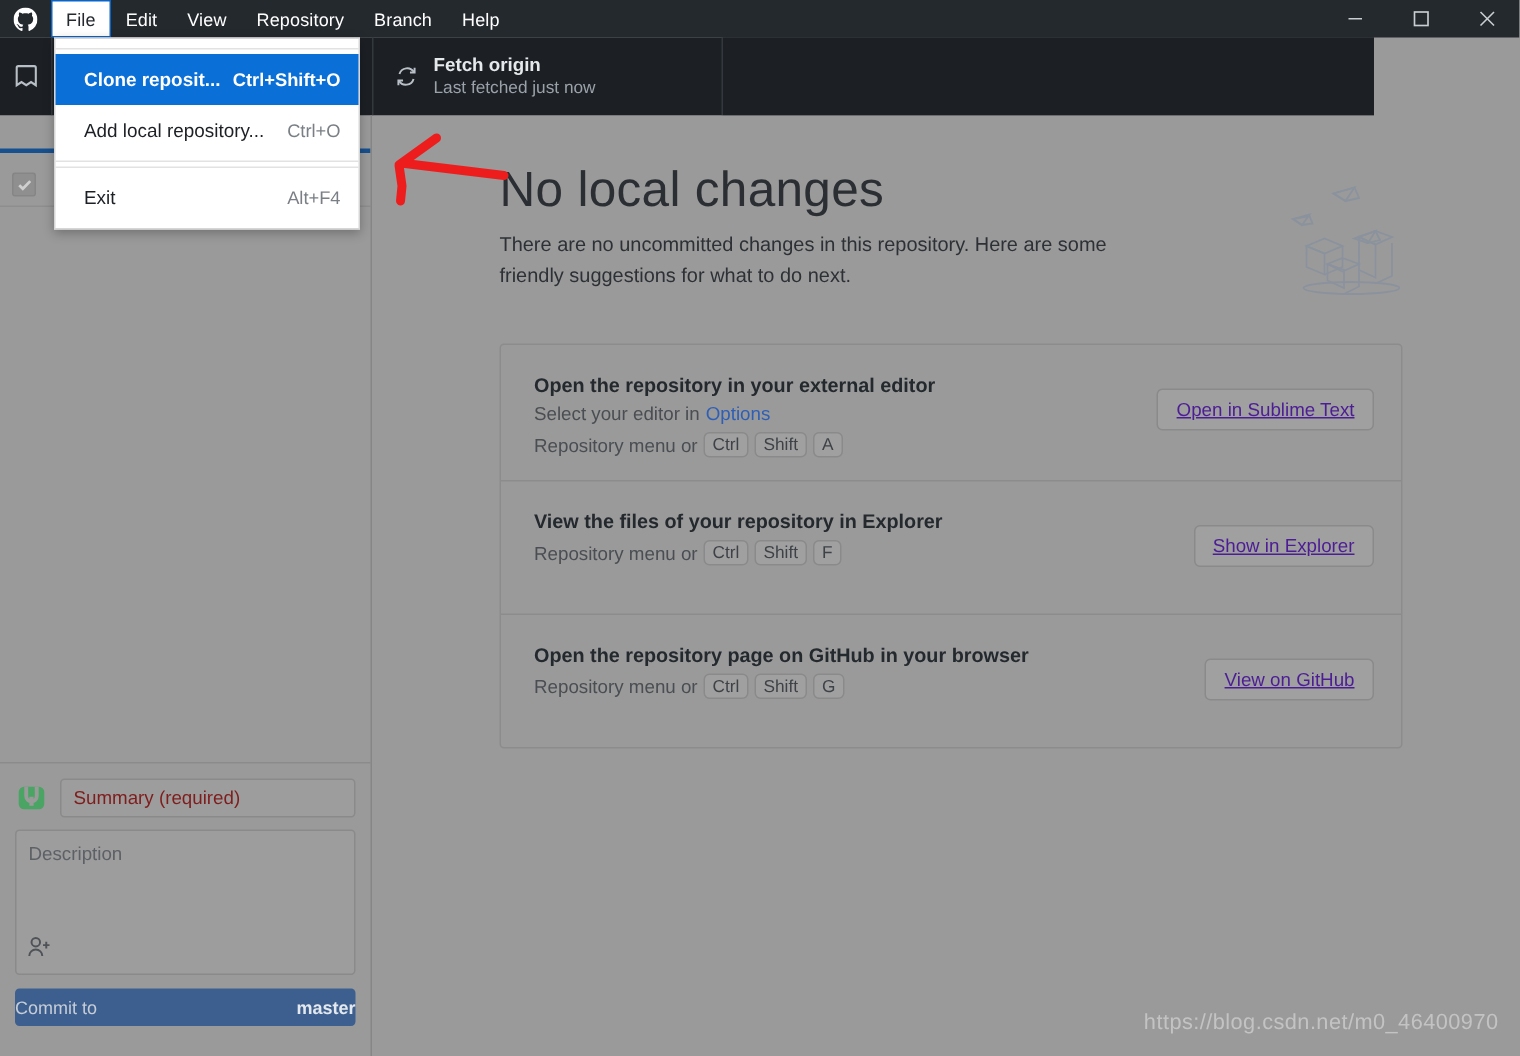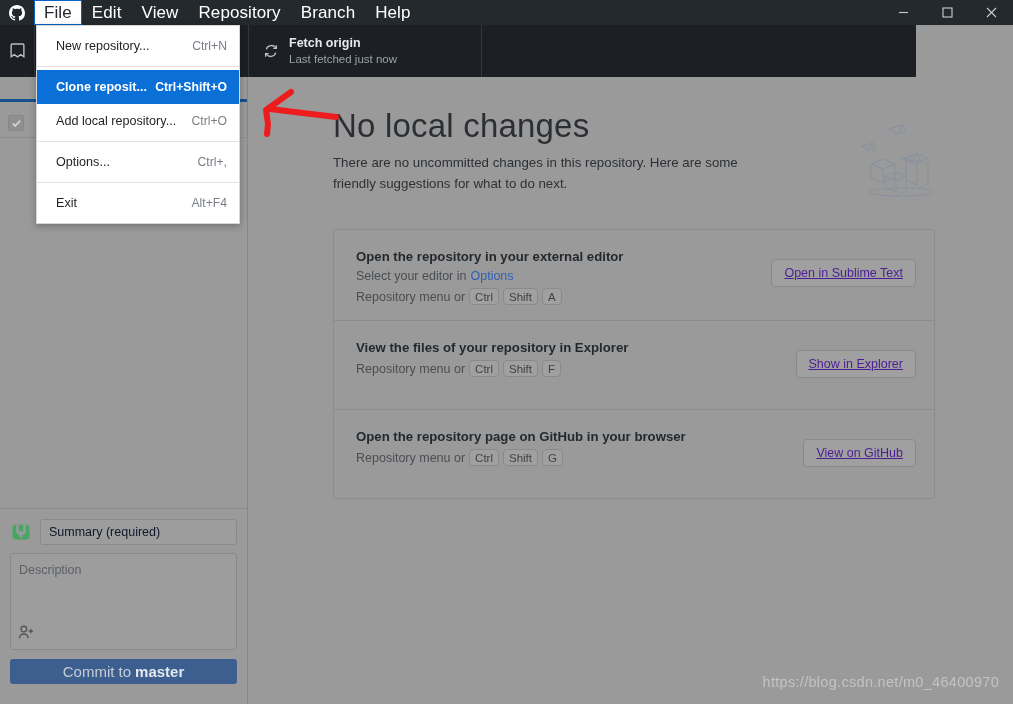--- a/index.html
+++ b/index.html
@@ -22,21 +22,21 @@
     display: flex; align-items: center;
   }
   .gh-logo {
     width: 34px; height: 25px;
     display: flex; align-items: center; justify-content: center;
   }
   .gh-logo svg { width: 16px; height: 16px; fill: #ffffff; }
   .menubar { display: flex; align-items: center; height: 25px; }
   .menu-top {
     height: 22px; padding: 0 10px; display: flex; align-items: center;
-    color: #ffffff; font-size: 17px; letter-spacing: .1px;
+    color: #ffffff; font-size: 12px; letter-spacing: .1px;
     cursor: default;
   }
   .menu-top.active {
     background: #ffffff; color: #24292e;
     outline: 1px solid #0a64c8; outline-offset: -1px;
     height: 25px;
   }
   .wincontrols {
     position: absolute; right: 0; top: 0; height: 25px;
     display: flex; align-items: center;
@@ -120,35 +120,35 @@
   }
   .summary-row { display: flex; align-items: center; gap: 8px; height: 26px; }
   .avatar-icon {
     width: 22px; height: 22px; display: flex; align-items: center; justify-content: center;
   }
   .avatar-icon svg { width: 20px; height: 20px; }
   .input-box {
     flex: 1; height: 26px; border: 1px solid #8a8a8a; border-radius: 3px;
     background: #9d9d9d; display: flex; align-items: center; padding: 0 8px;
   }
-  .input-box .ph { color: #0f172a; font-size: 12.5px; }
+  .input-box .ph { color: #7f1d1d; font-size: 12.5px; }
   .desc-box {
     margin-top: 8px; height: 97px; border: 1px solid #8a8a8a; border-radius: 3px;
     background: #9d9d9d; position: relative; padding: 6px 8px;
   }
   .desc-box .ph { color: #5d6166; font-size: 12.5px; }
   .coauthor {
     position: absolute; left: 7px; bottom: 4px;
   }
   .coauthor svg { width: 17px; height: 17px; stroke: #4f5358; fill: none; stroke-width: 1.4; }
   .commit-btn {
     margin-top: 9px; height: 25px; width: 227px;
     background: #3d5f8f; border-radius: 3px;
-    display: flex; align-items: center; justify-content: center;
-    color: #c6cdd6; font-size: 15px;
+    display: flex; align-items: center; justify-content: space-between;
+    color: #c6cdd6; font-size: 12px;
   }
   .commit-btn b { color: #e3e8ee; margin-left: 4px; }
 
   
   .content {
     position: absolute; left: 248px; top: 0; right: 0; height: 627px;
     padding: 30px 0 0 85px;
   }
   .blank-title {
     font-size: 33px; color: #2b2f33; font-weight: 300;
@@ -427,38 +427,30 @@
           <div class="card-btn">View on GitHub</div>
         </div>
 
       </div>
     </div>
 
     <div class="watermark">https://blog.csdn.net/m0_46400970</div>
   </div>
 
   <div class="dropdown">
-    <div class="mi">
-      <span class="label">New repository...</span>
-      <span class="accel">Ctrl+N</span>
-    </div>
     <div class="mi-sep"></div>
     <div class="mi sel">
       <span class="label">Clone reposit...</span>
       <span class="accel">Ctrl+Shift+O</span>
     </div>
     <div class="mi">
       <span class="label">Add local repository...</span>
       <span class="accel">Ctrl+O</span>
     </div>
     <div class="mi-sep"></div>
-    <div class="mi">
-      <span class="label">Options...</span>
-      <span class="accel">Ctrl+,</span>
-    </div>
     <div class="mi-sep"></div>
     <div class="mi">
       <span class="label">Exit</span>
       <span class="accel">Alt+F4</span>
     </div>
   </div>
 
   <div class="arrow">
     <svg viewBox="0 0 110 66">
       <g stroke="#ee1d1d" stroke-width="6" fill="none" stroke-linecap="round" stroke-linejoin="round">

